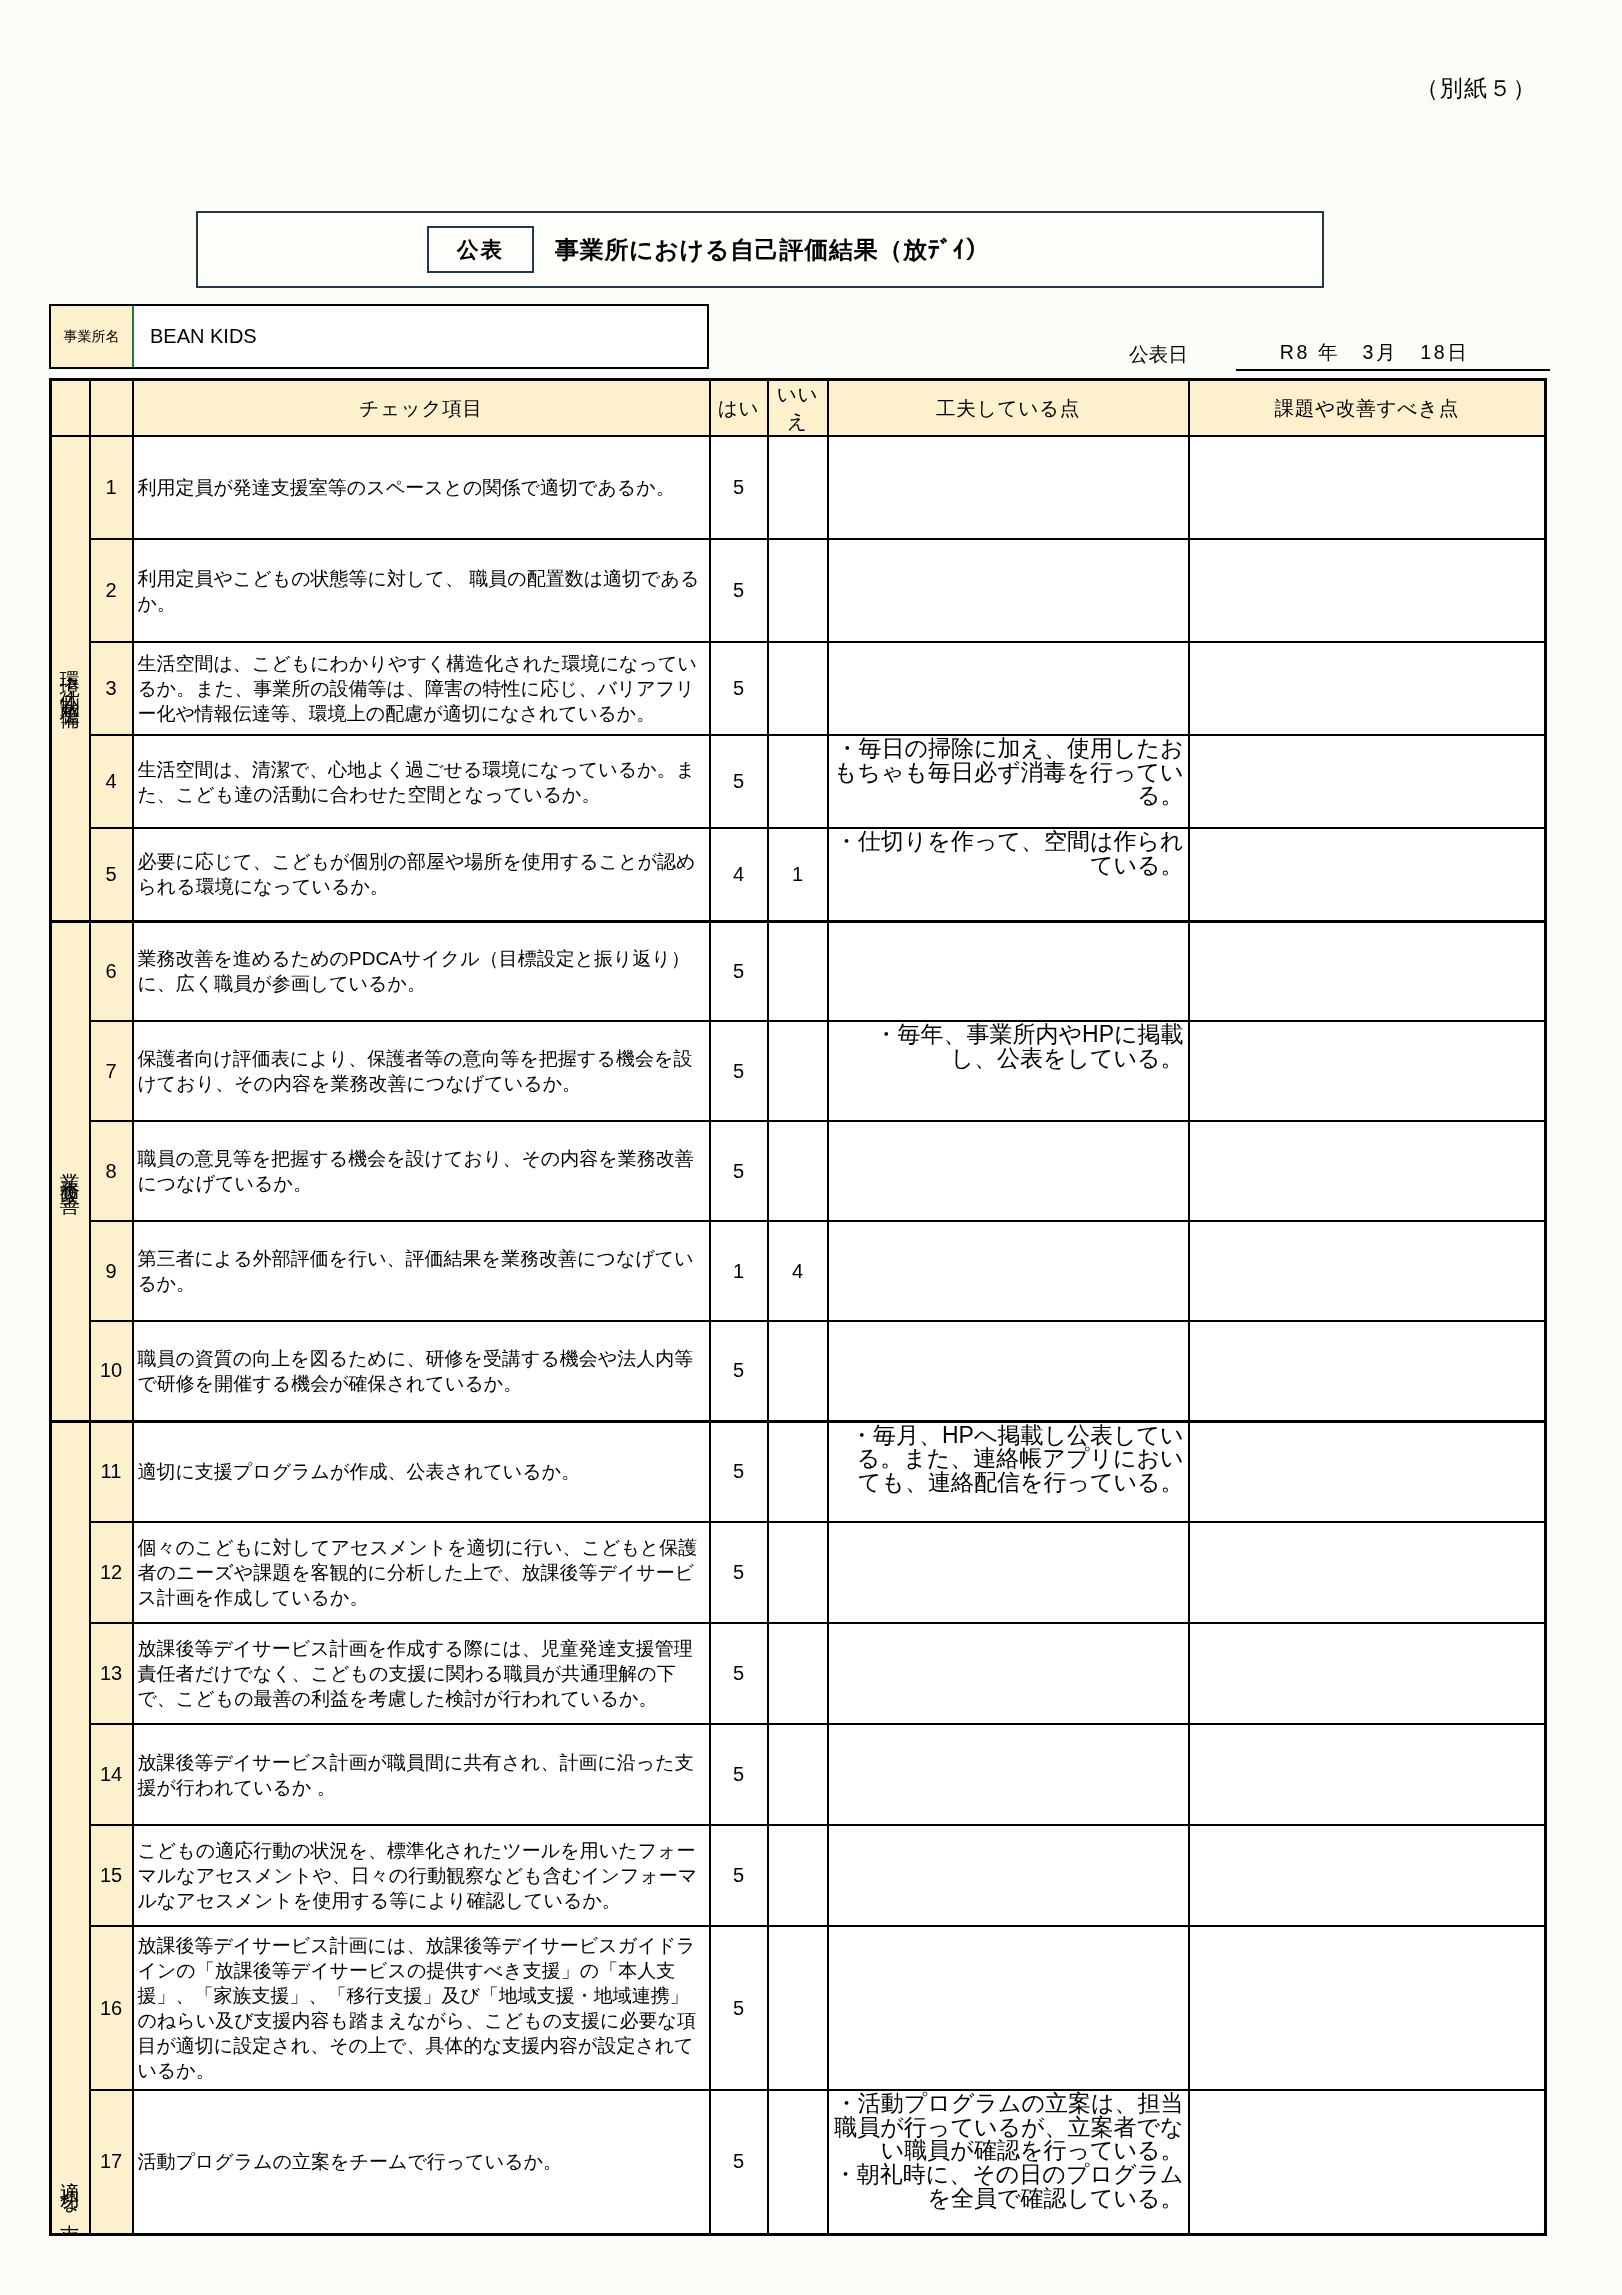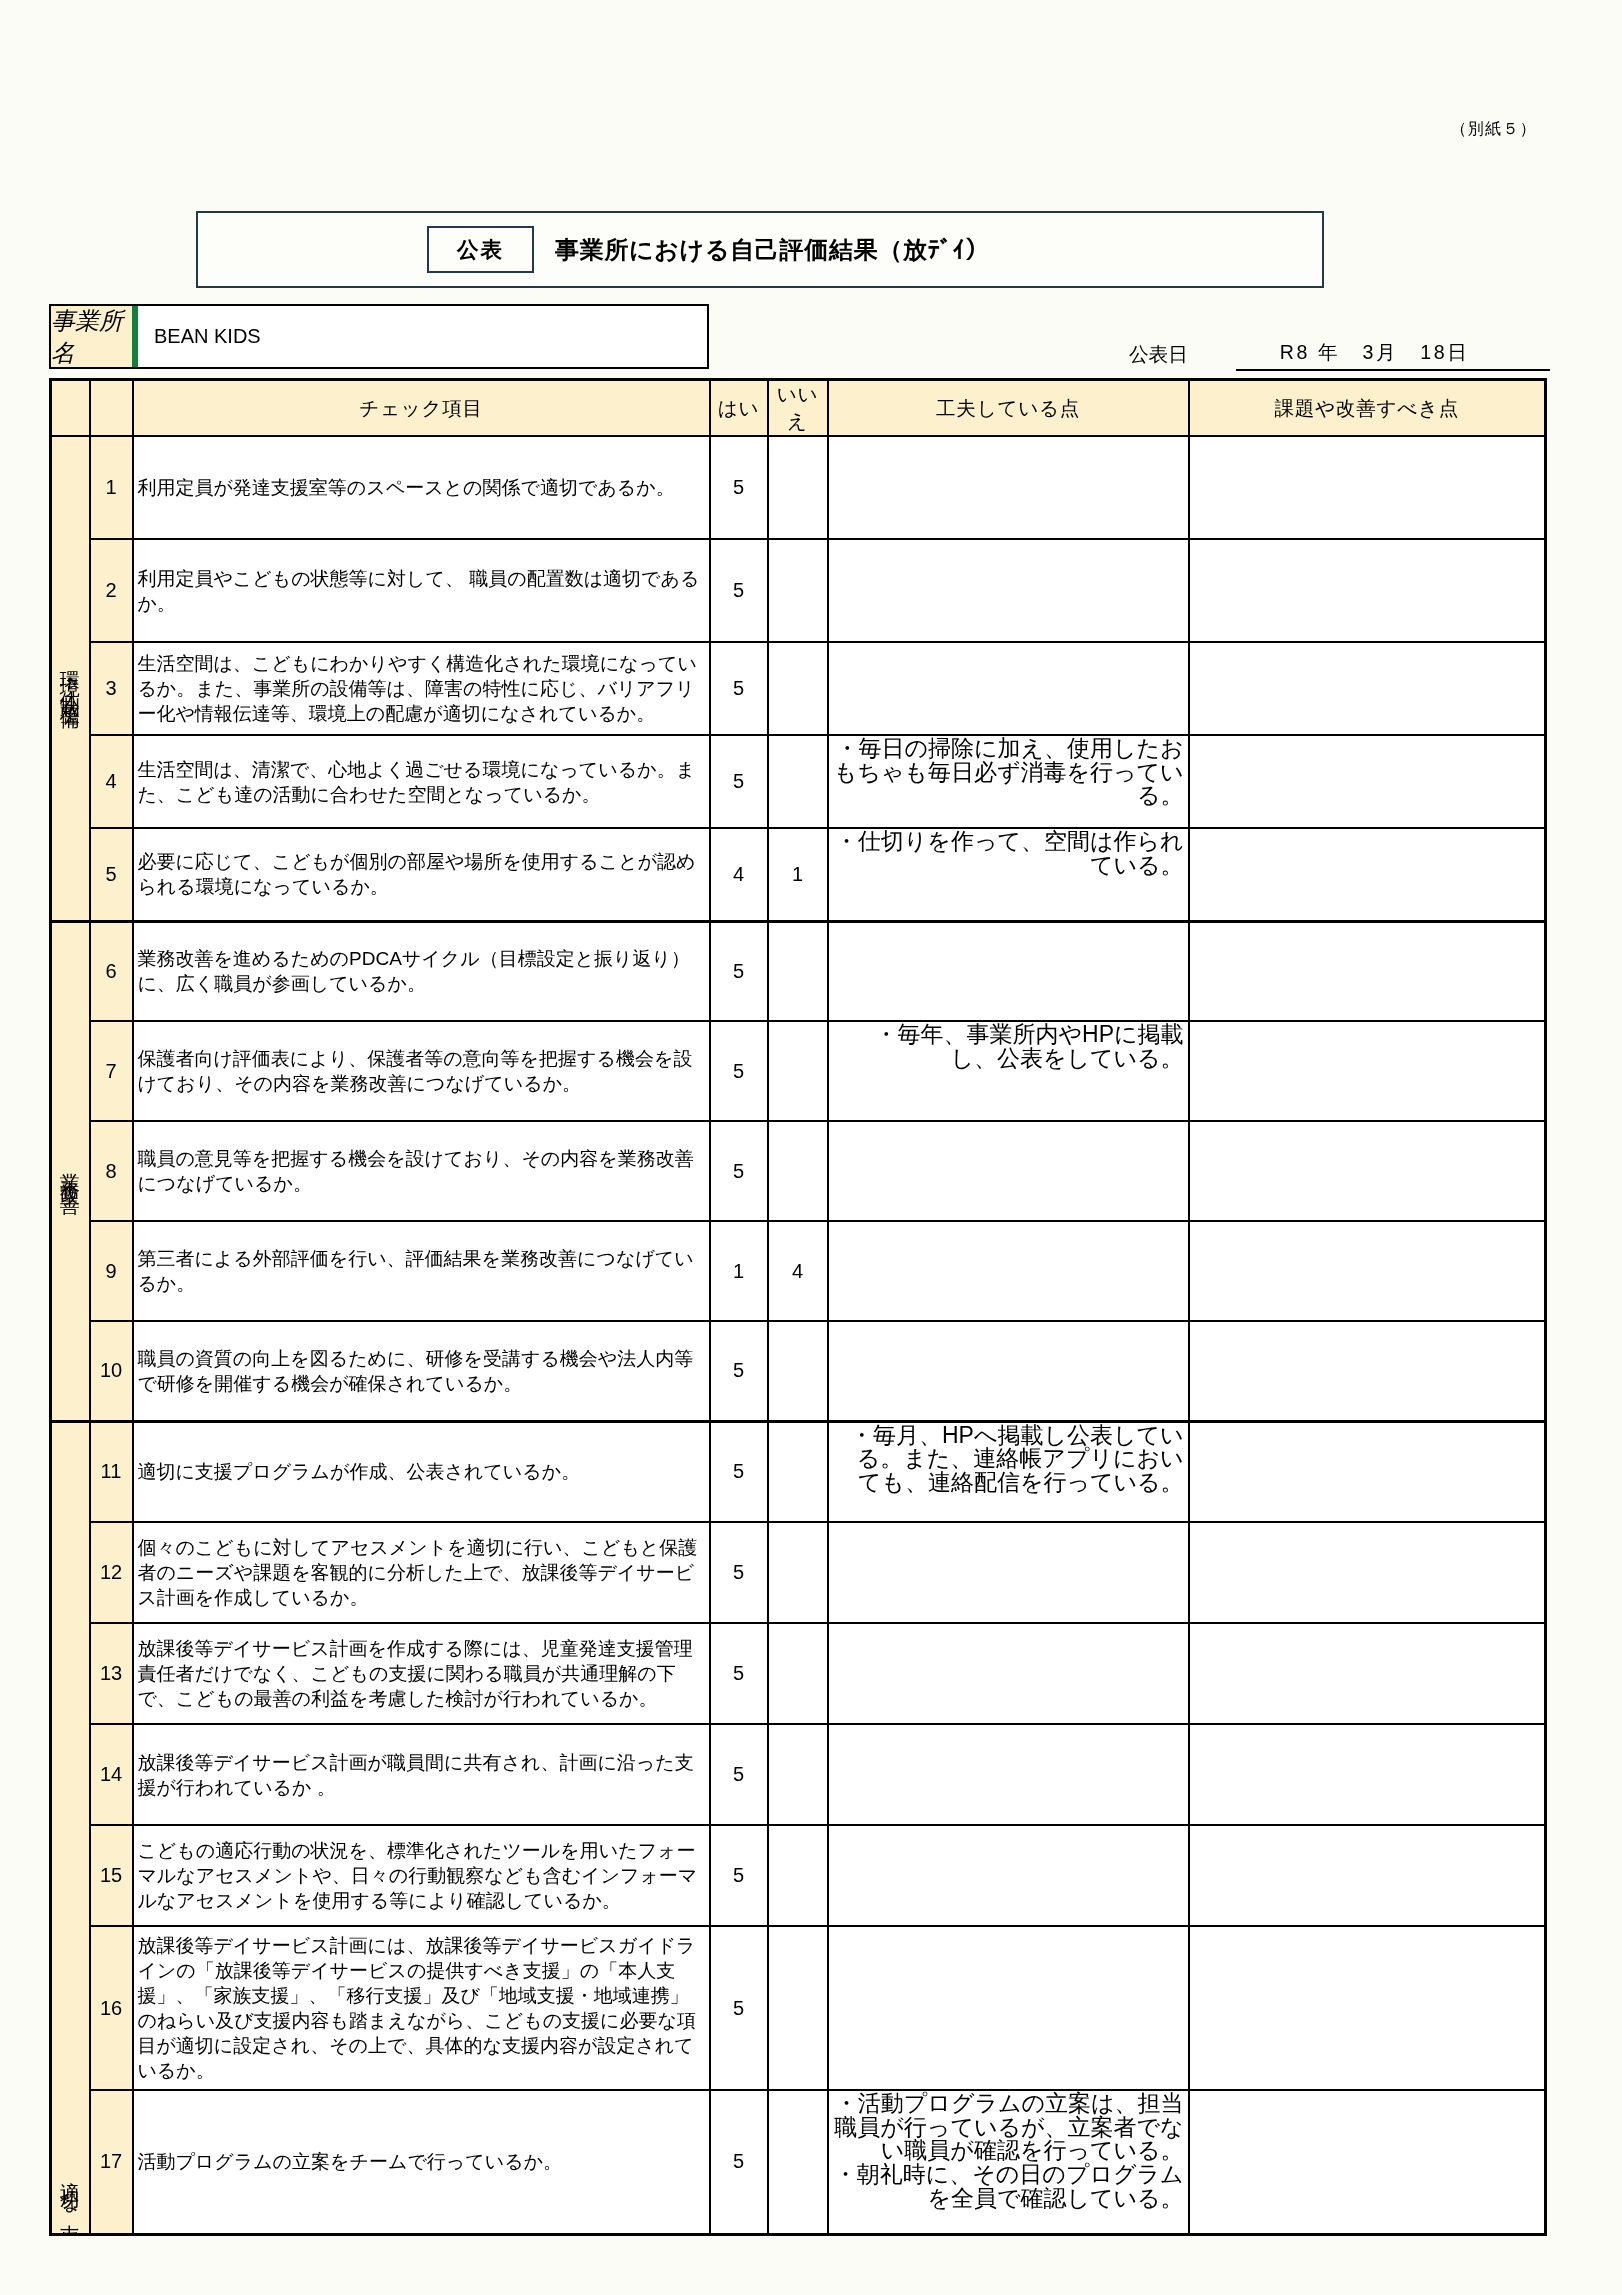--- a/index.html
+++ b/index.html
@@ -6,41 +6,41 @@
   .page{
     position:relative;
     width:1623px;height:2295px;
     background:#fcfcf7;
     font-family:"Liberation Sans","DejaVu Sans",sans-serif;
     color:#000;
     overflow:hidden;
   }
   .corner-note{
     position:absolute;top:73px;right:86px;
-    font-size:16px;letter-spacing:1.3px;margin-top:46px;
+    font-size:23px;letter-spacing:1.3px;
   }
   .title-box{
     position:absolute;left:196px;top:211px;width:1124px;height:73px;
     border:2.6px solid #25384a;background:#fdfdfa;
     display:flex;align-items:center;font-weight:bold;
   }
   .publish-badge{
     margin-left:229px;width:103px;height:43px;
     border:2px solid #25384a;
     display:flex;align-items:center;justify-content:center;
     font-size:21.6px;letter-spacing:2px;flex:0 0 auto;
   }
   .title-text{margin-left:21px;font-size:24px;letter-spacing:0.7px;white-space:nowrap;}
   .office-row{
     position:absolute;left:49px;top:304px;width:656px;height:61px;
     border:2px solid #000;background:#fff;display:flex;
   }
   .office-label{
-    width:81px;flex:0 0 auto;background:#fdf0cc;border-right:6px solid #15803d;
-    display:flex;align-items:center;justify-content:center;font-size:24px;font-style:italic;
+    width:81px;flex:0 0 auto;background:#fdf0cc;border-right:2px solid #15803d;
+    display:flex;align-items:center;justify-content:center;font-size:14px;
   }
   .office-value{
     flex:1;display:flex;align-items:center;padding-left:16px;font-size:20px;
   }
   .publish-date{
     position:absolute;left:1129px;top:339px;width:421px;
     display:flex;align-items:flex-end;font-size:19.6px;gap:48px;
   }
   .publish-date .pd-label{flex:0 0 auto;padding-bottom:2.6px;}
   .publish-date .pd-value{

